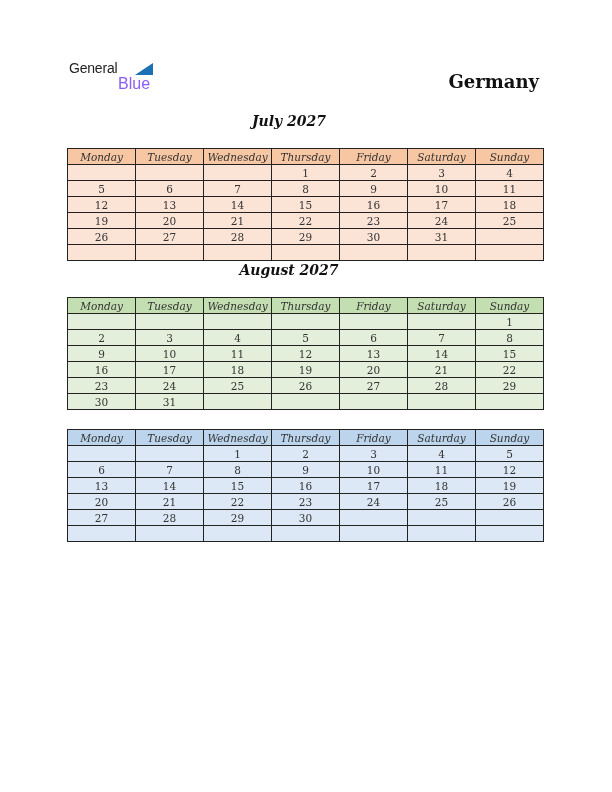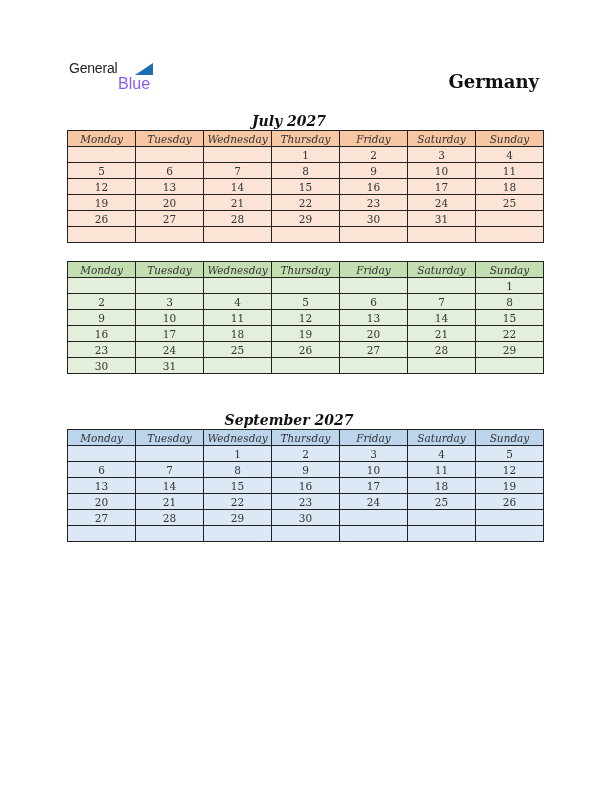--- a/index.html
+++ b/index.html
@@ -4,21 +4,21 @@
 <style>
   html,body{margin:0;padding:0;background:#fff;}
   body{width:612px;height:792px;position:relative;font-family:"DejaVu Serif",serif;overflow:hidden;}
   .logo{position:absolute;left:69px;top:61px;font-family:"Liberation Sans",sans-serif;line-height:1;}
   .logo .g{font-size:14px;color:#222;display:block;letter-spacing:-0.2px;}
   .logo .b{font-size:16px;color:#8b5cf6;position:absolute;left:49px;top:15px;}
   .logo .tri{position:absolute;left:66px;top:2px;width:0;height:0;border-left:18px solid transparent;border-bottom:12px solid #1a6fb5;}
   .country{position:absolute;right:73px;top:71px;font-family:"DejaVu Serif",serif;font-weight:bold;font-size:18px;color:#111;}
   .month{position:absolute;left:67px;width:444px;}
   .mtitle{text-align:center;font-weight:bold;font-style:italic;font-size:14px;height:18px;line-height:18px;color:#111;}
-  table{border-collapse:collapse;width:477px;table-layout:fixed;margin-top:0;}
+  table{border-collapse:collapse;width:477px;table-layout:fixed;margin-top:18px;}
   td,th{border:1px solid #222;height:15px;padding:0;font-size:10.5px;text-align:center;line-height:14px;color:#333;}
   th{font-style:italic;font-weight:normal;font-size:10.5px;color:#333;}
   .jul th{background:#f7c6a2;} .jul td{background:#fbe3d6;}
   .aug th{background:#c3deb1;} .aug td{background:#e3efda;}
   .sep th{background:#bcd5ec;} .sep td{background:#dce8f5;}
 </style>
 </head>
 <body>
 
 <div class="logo">
@@ -94,20 +94,21 @@
           <td></td>
           <td></td>
           <td></td>
           <td></td>
         </tr>
       </tbody>
     </table>
 </div>
 
 <div class="month" style="top:261px;">
+  <div class="mtitle">August 2027</div>
   <table class="aug">
       <tbody>
         <tr>
           <th>Monday</th>
           <th>Tuesday</th>
           <th>Wednesday</th>
           <th>Thursday</th>
           <th>Friday</th>
           <th>Saturday</th>
           <th>Sunday</th>
@@ -164,21 +165,20 @@
           <td></td>
           <td></td>
           <td></td>
           <td></td>
         </tr>
       </tbody>
     </table>
 </div>
 
 <div class="month" style="top:411px;">
-  <div class="mtitle">September 2027</div>
   <table class="sep">
       <tbody>
         <tr>
           <th>Monday</th>
           <th>Tuesday</th>
           <th>Wednesday</th>
           <th>Thursday</th>
           <th>Friday</th>
           <th>Saturday</th>
           <th>Sunday</th>

